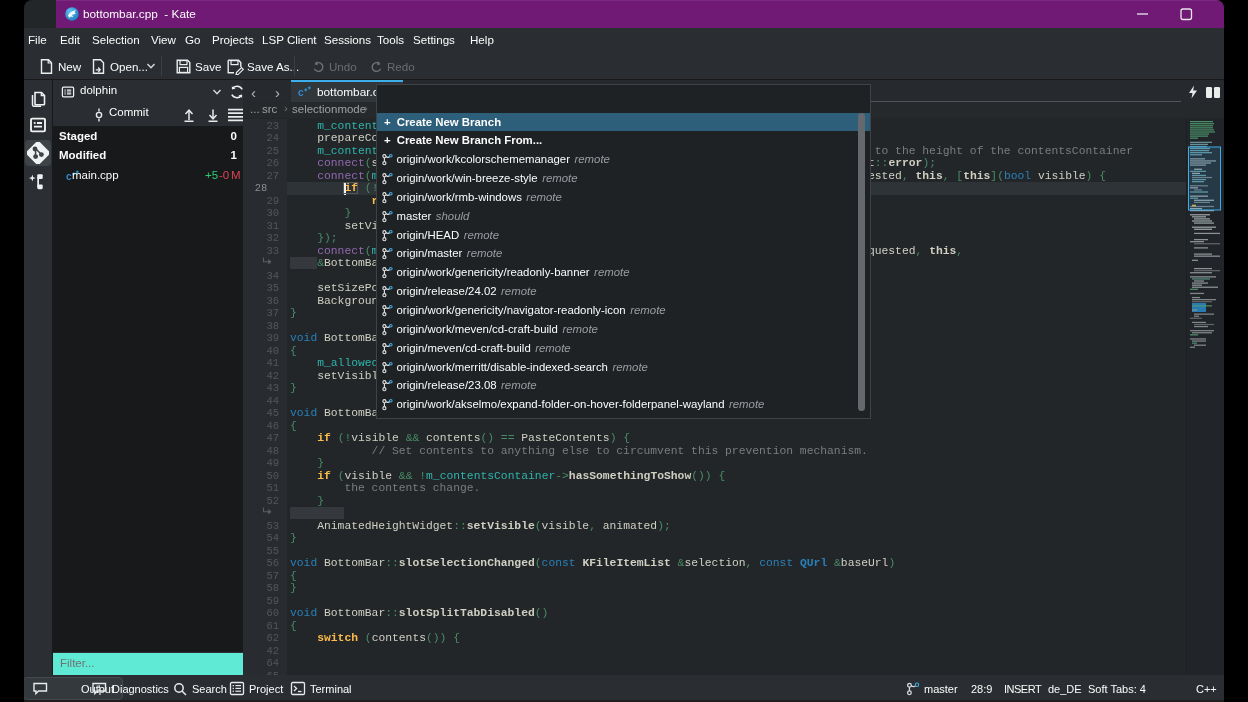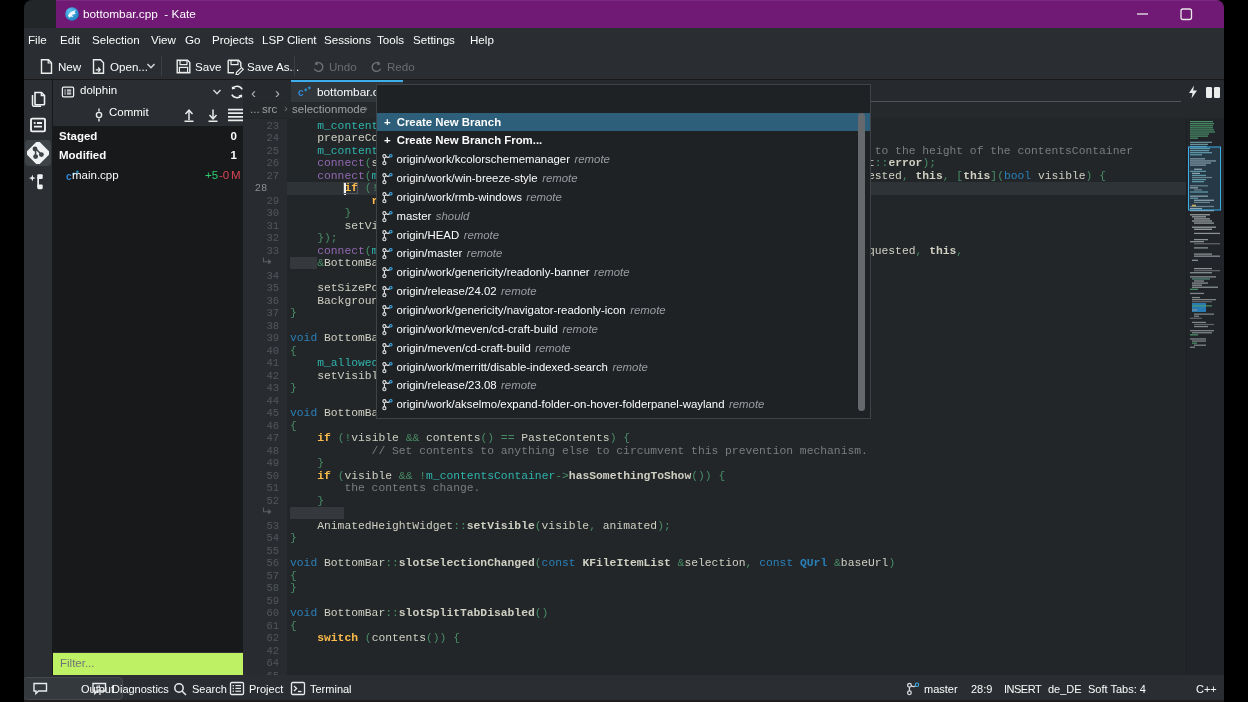--- a/index.html
+++ b/index.html
@@ -13,21 +13,21 @@
 #menubar span { position:absolute; top:5px; }
 #toolbar { position:absolute; left:0; top:52px; width:1200px; height:28px; background:#2a2e32; color:#fcfcfc; font-size:11.6px; }
 .titem { position:absolute; top:0; height:28px; display:flex; align-items:center; gap:3px; }
 .titem.dis { color:#696d71; }
 .tsep { position:absolute; top:4px; width:1px; height:20px; background:#3b4045; }
 #strip { position:absolute; left:0; top:80px; width:28px; height:595px; background:#2b2f33; }
 #strip .sic { position:absolute; left:4px; }
 #gitpanel { position:absolute; left:28px; top:80px; width:191px; height:595px; background:#17191b; border-left:1px solid #17191b; }
 .gprow { position:absolute; left:0; width:191px; height:23px; background:#2a2e32; color:#fcfcfc; font-size:11.5px; }
 #gstaged,#gmod { position:absolute; left:0; width:191px; color:#fcfcfc; font-weight:bold; font-size:11.5px; }
-#filter { position:absolute; left:0; top:572px; width:191px; height:23px; border-top:1px solid #2e3236; color:#6f7377; font-size:11.5px; padding:4px 0 0 7px; background:#bef264; }
+#filter { position:absolute; left:0; top:572px; width:191px; height:23px; border-top:1px solid #2e3236; color:#6f7377; font-size:11.5px; padding:4px 0 0 7px; background:#5eead4; }
 #editor { position:absolute; left:219px; top:80px; width:981px; height:595px; background:#232629; }
 #tabbar { position:absolute; left:0; top:0; width:981px; height:22px; background:#26292d; }
 #tab1 { position:absolute; left:48px; top:0; width:112px; height:24px; background:#31363b; border-top:2px solid #3daee9; color:#fcfcfc; font-size:11.8px; }
 #crumbs { position:absolute; left:0; top:22px; width:981px; height:16px; background:#26292c; color:#9da0a3; font-size:11.5px; }
 #codewrap { position:absolute; left:0; top:39px; width:981px; height:556px; overflow:hidden; }
 #gutter { position:absolute; left:0; top:0; width:44px; height:556px; background:#282c31; }
 .gl { height:12.5px; line-height:12.5px; font-family:"Liberation Mono", monospace; font-size:10.5px; color:#53575b; text-align:right; padding-right:8px; }
 .gl.g28 { color:#8a8e92;text-align:center; }
 .gl.gw { color:#5a5e62; font-size:10px; padding-right:14px; }
 #curline { position:absolute; left:44px; top:63.25px; width:899px; height:12.5px; background:#2e3338; }

